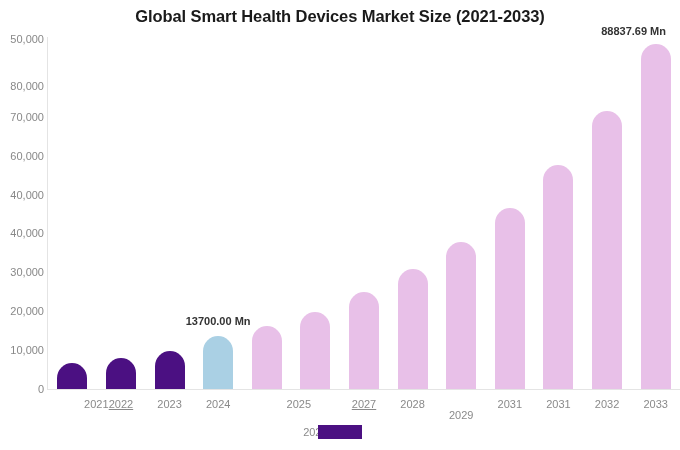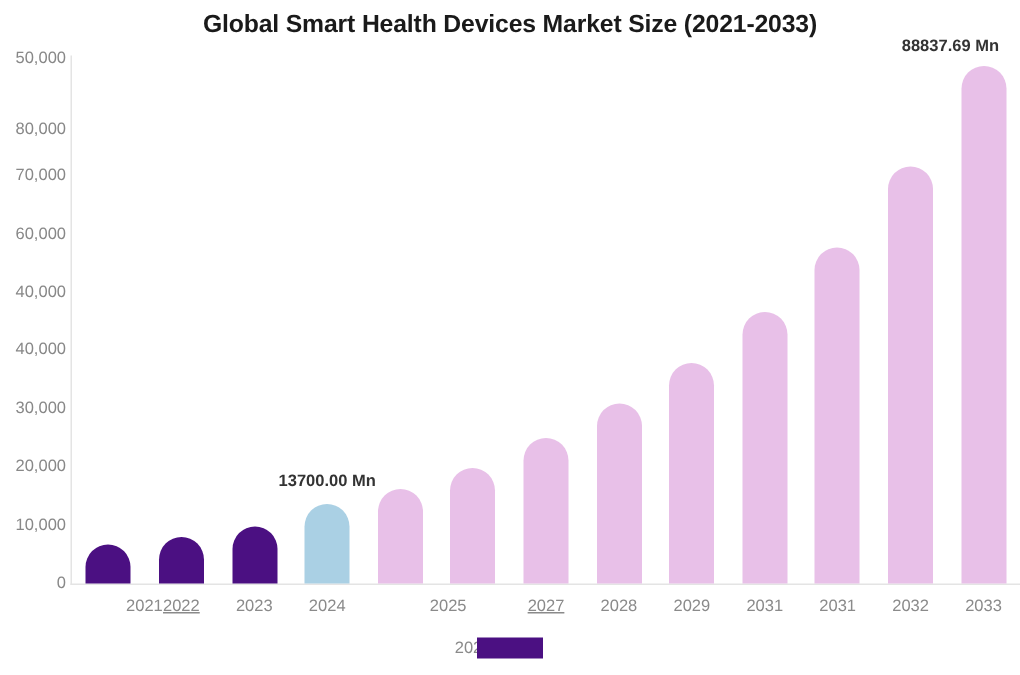--- a/index.html
+++ b/index.html
@@ -200,21 +200,21 @@
 
   <div id="x-axis">
       <div class="x-tick" style="left: 24.3077px; top: 0px; margin-left: 24px;">2021</div>
       <div class="x-tick" style="left: 72.9231px; top: 0px; text-decoration: underline;">2022</div>
       <div class="x-tick" style="left: 121.538px; top: 0px;">2023</div>
       <div class="x-tick" style="left: 170.154px; top: 0px;">2024</div>
       <div class="x-tick" style="left: 218.769px; top: 0px; margin-left: 32px;">2025</div>
       <div class="x-tick" style="left: 267.385px; top: 0px; margin-top: 28px;">2026</div>
       <div class="x-tick" style="left: 316px; top: 0px; text-decoration: underline;">2027</div>
       <div class="x-tick" style="left: 364.615px; top: 0px;">2028</div>
-      <div class="x-tick" style="left: 413.231px; top: 0px;">2029</div>
+      <div class="x-tick" style="left: 413.231px; top: 11px;">2029</div>
       <div class="x-tick" style="left: 461.846px; top: 0px;">2031</div>
       <div class="x-tick" style="left: 510.462px; top: 0px;">2031</div>
       <div class="x-tick" style="left: 559.077px; top: 0px;">2032</div>
       <div class="x-tick" style="left: 607.692px; top: 0px;">2033</div>
     </div>
 
   <div id="legend">
     <div id="legend-swatch" style="background: rgb(75, 16, 130);"></div>
   </div>
 

